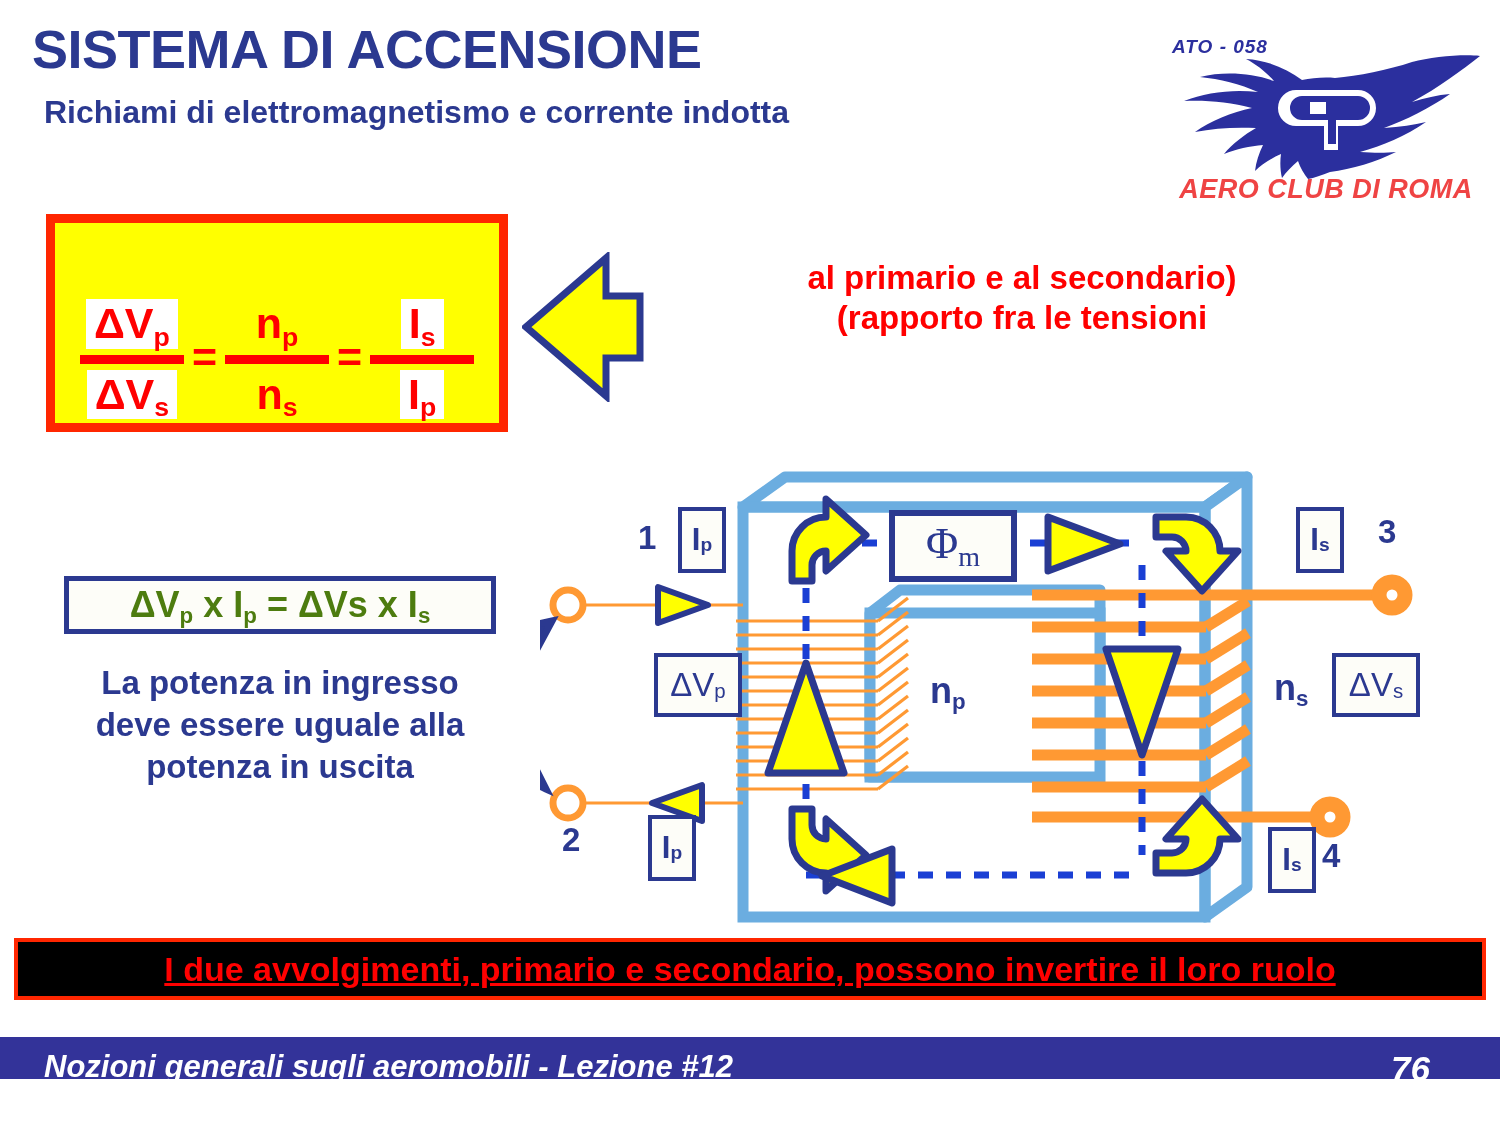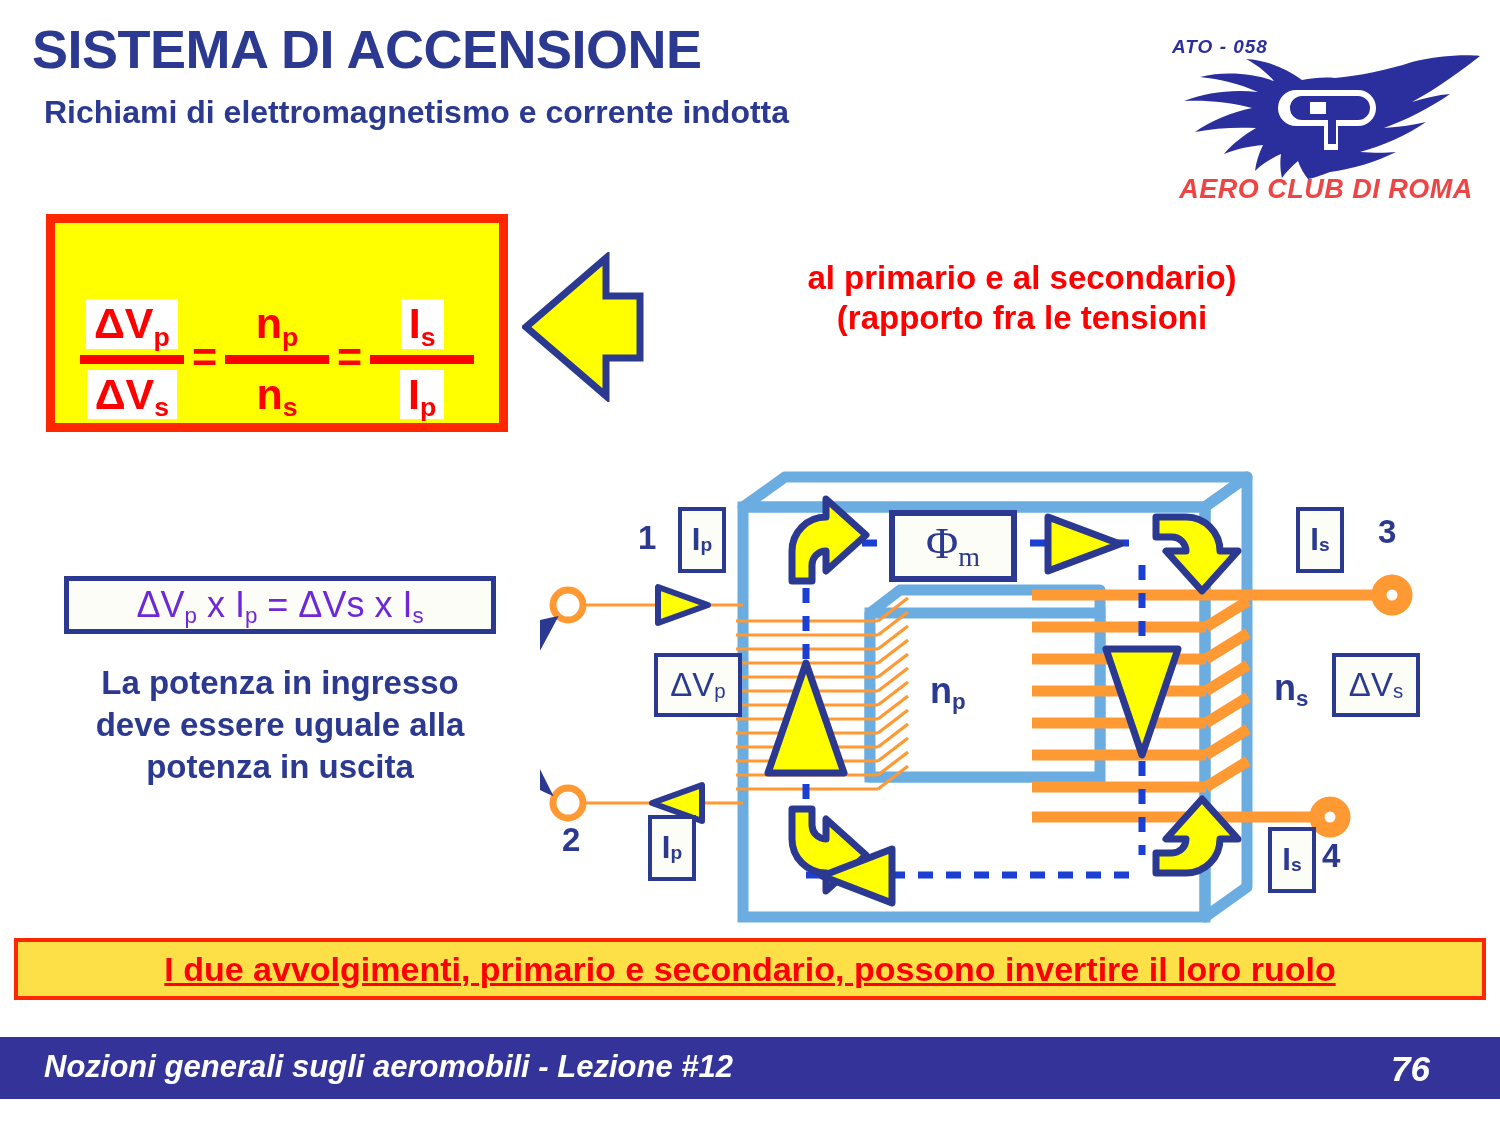--- a/index.html
+++ b/index.html
@@ -67,52 +67,52 @@
     position:absolute;left:672px;top:258px;width:700px;text-align:center;
     color:#ff0000;font-size:33px;font-weight:bold;line-height:1.22;
   }
   #ratio-caption .ul{text-decoration:underline;}
 
   
   #power-box{
     position:absolute;left:64px;top:576px;width:432px;height:58px;
     border:5px solid #2b3990;background:#fdfdf8;box-sizing:border-box;
     display:flex;align-items:center;justify-content:center;
-    color:#6d28d9;font-size:36px;font-weight:normal;
+    color:#4d7c0f;font-size:36px;font-weight:bold;
   }
   #power-note{
     position:absolute;left:64px;top:662px;width:432px;text-align:center;
     color:#2b3990;font-size:33px;font-weight:bold;line-height:1.28;
   }
 
   
   #diagram{position:absolute;left:540px;top:455px;width:960px;height:480px;}
 
   .lbl-box{
     position:absolute;border:4px solid #2b3990;background:#fdfdf8;
     box-sizing:border-box;display:flex;align-items:center;justify-content:center;
     color:#2b3990;font-weight:bold;
   }
   .term-num{position:absolute;color:#2b3990;font-size:33px;font-weight:bold;}
   .coil-lbl{position:absolute;color:#2b3990;font-size:33px;font-weight:bold;}
 
   
   #banner{
     position:absolute;left:14px;top:938px;width:1472px;height:62px;
-    background:#fde047;border:4px solid #ff2600;box-sizing:border-box;
+    background:#000000;border:4px solid #ff2600;box-sizing:border-box;
     display:flex;align-items:center;justify-content:center;
   }
   #banner-text{
     color:#ff0000;font-size:34px;font-weight:bold;text-decoration:underline;
     white-space:nowrap;
   }
 
   
   #footer{
-    position:absolute;left:0;top:1037px;width:1500px;height:62px;
+    position:absolute;left:0;top:1037px;width:1500px;height:42px;
     background:#333399;
   }
   #footer-text{
     position:absolute;left:44px;top:12px;
     color:#ffffff;font-size:31px;font-weight:bold;font-style:italic;
     white-space:nowrap;
   }
   #footer-page{
     position:absolute;right:70px;top:12px;
     color:#ffffff;font-size:35px;font-weight:bold;font-style:italic;

